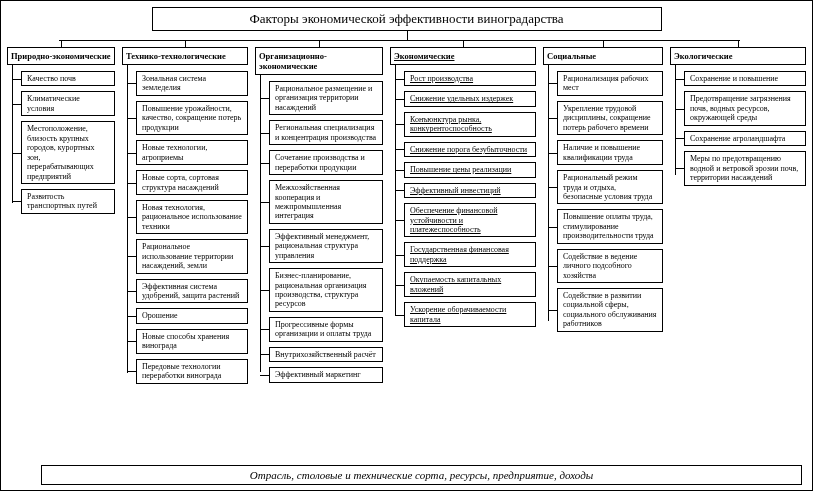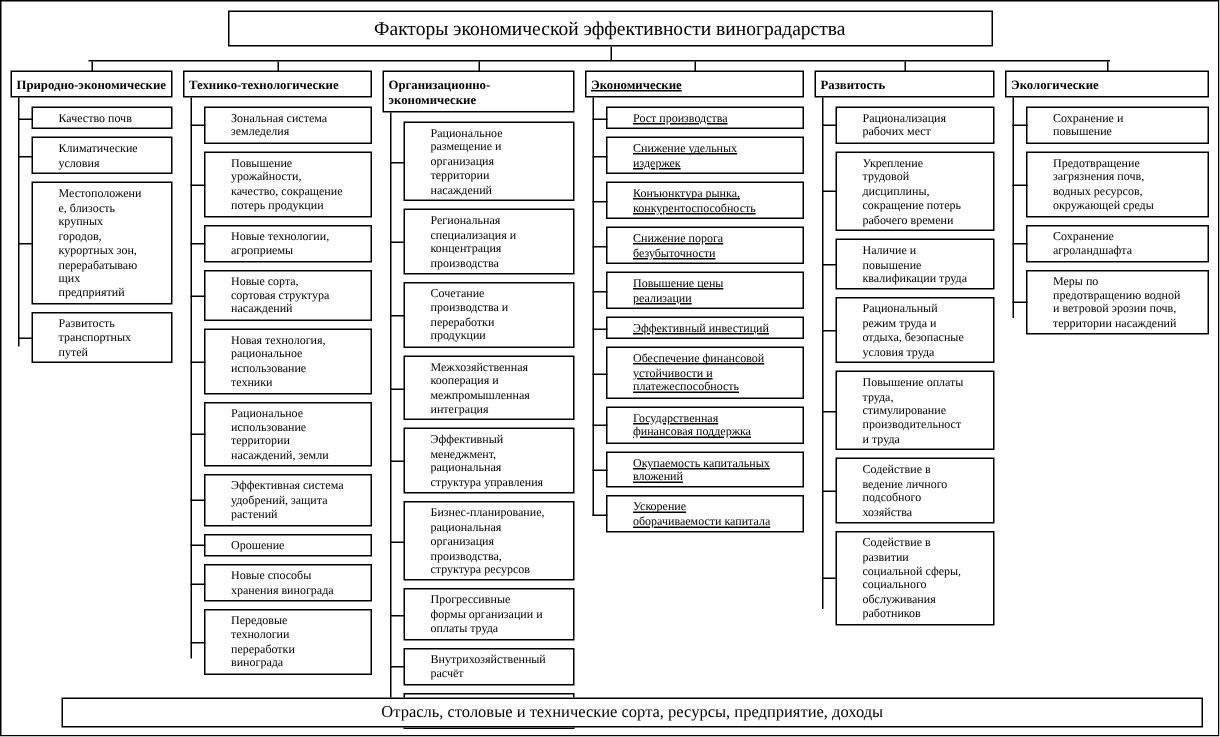--- a/index.html
+++ b/index.html
@@ -68,40 +68,41 @@
     position:absolute;
     left:0;top:0;bottom:11px;
     width:1px;background:#000;
   }
   .item{
     position:relative;
     box-sizing:border-box;
     border:1px solid #000;
     font-size:8px;
     line-height:1.18;
-    padding:2px 17px;
+    padding:2px 5px;
     background:#fff;
     word-wrap:break-word;
   }
   .item::before{
     content:"";
     position:absolute;
     left:-10px;top:50%;
     width:10px;height:1px;
     background:#000;
   }
   .footer-box{
     position:absolute;
     left:40px;right:10px;bottom:5px;
     box-sizing:border-box;
     border:1px solid #000;
     text-align:center;
     font-size:11px;
     padding:3px 4px;
     background:#fff;
+    font-style:italic;
   }
 </style>
 </head>
 <body>
 
 <div class="page">
 
   <div class="title-box">Факторы экономической эффективности виноградарства</div>
 
   <div class="v-stub-title"></div>
@@ -160,21 +161,21 @@
           <div class="item">Повышение цены реализации</div>
           <div class="item">Эффективный инвестиций</div>
           <div class="item">Обеспечение финансовой устойчивости и платежеспособность</div>
           <div class="item">Государственная финансовая поддержка</div>
           <div class="item">Окупаемость капитальных вложений</div>
           <div class="item">Ускорение оборачиваемости капитала</div>
         </div>
     </div>
 
     <div class="col col-social">
-      <div class="col-header">Развитость</div>
+      <div class="col-header">Социальные</div>
       <div class="items">
           <div class="item">Рационализация рабочих мест</div>
           <div class="item">Укрепление трудовой дисциплины, сокращение потерь рабочего времени</div>
           <div class="item">Наличие и повышение квалификации труда</div>
           <div class="item">Рациональный режим труда и отдыха, безопасные условия труда</div>
           <div class="item">Повышение оплаты труда, стимулирование производительности труда</div>
           <div class="item">Содействие в ведение личного подсобного хозяйства</div>
           <div class="item">Содействие в развитии социальной сферы, социального обслуживания работников</div>
         </div>
     </div>

